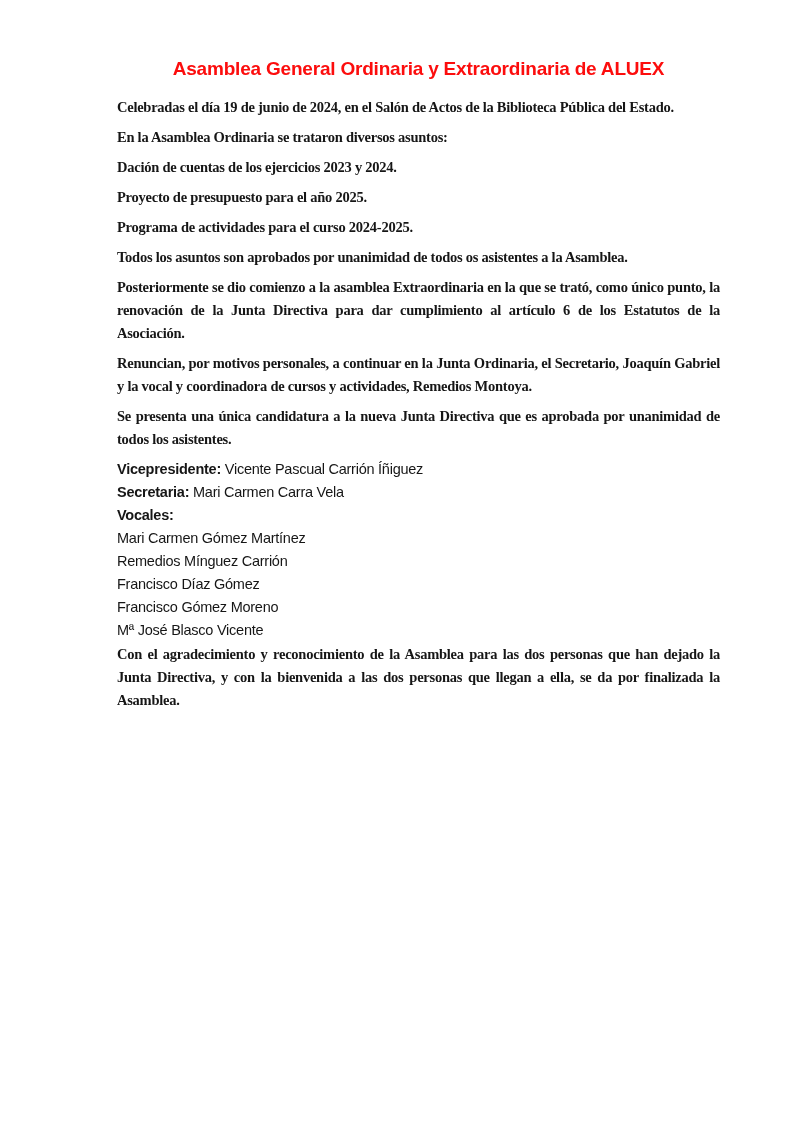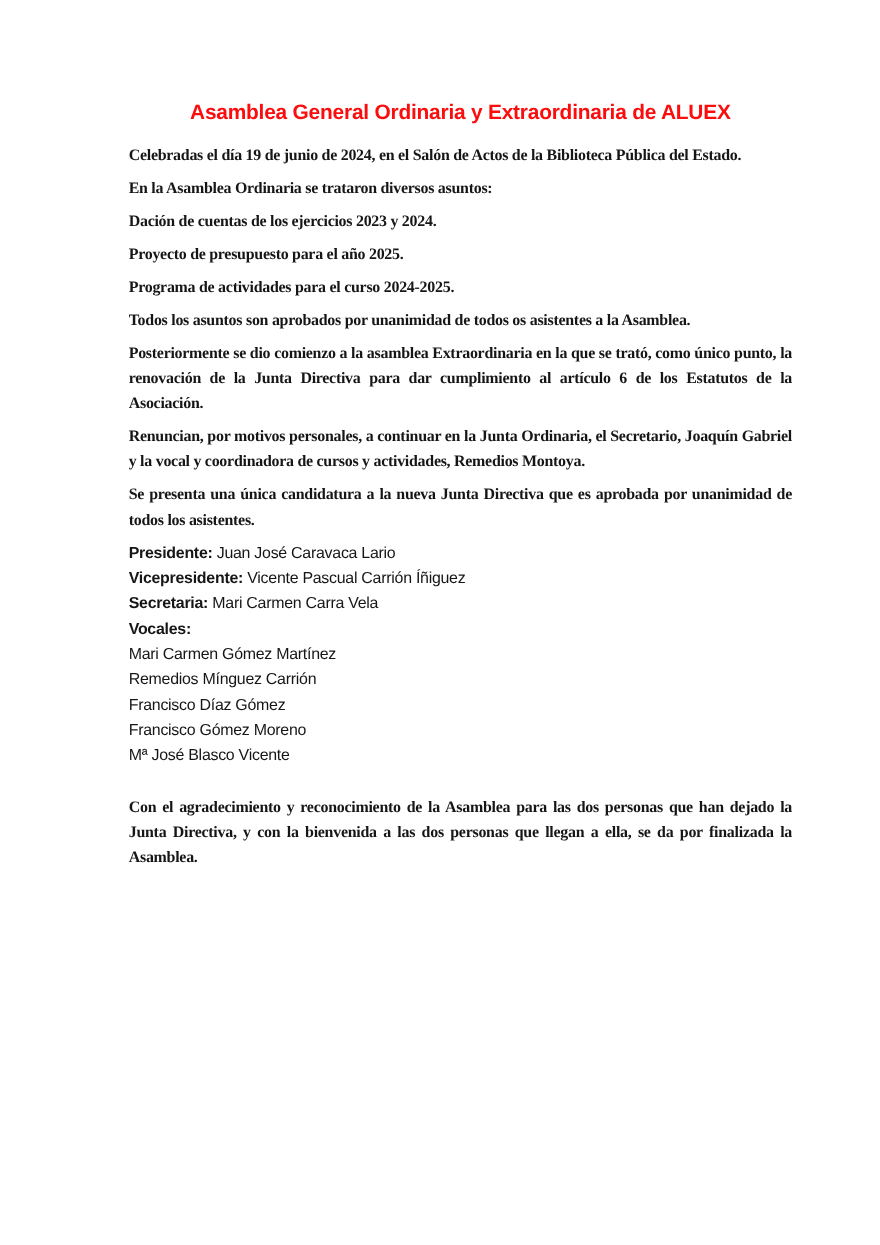--- a/index.html
+++ b/index.html
@@ -8,21 +8,21 @@
     height: 1132px;
     background: #ffffff;
     font-family: "Liberation Sans", sans-serif;
     color: #161616;
     overflow: hidden;
   }
   .page {
     box-sizing: border-box;
     width: 800px;
     height: 1132px;
-    padding: 90px 80px 0 117px;
+    padding: 56px 80px 0 117px;
   }
   .doc-title {
     margin: 0 0 14px 0;
     font-size: 19px;
     line-height: 26px;
     font-weight: bold;
     letter-spacing: -0.2px;
     text-align: center;
   }
   .para {
@@ -35,41 +35,40 @@
     font-family: Liberation Serif, serif;
   }
   .board {
     margin: 0;
     font-size: 14.5px;
     line-height: 23px;
     letter-spacing: -0.25px;
     font-weight: normal;
   }
   .board .bold { font-weight: bold; }
-  .closing { margin-top: 24px; }
+  .closing { margin-top: 1px; }
 </style>
 </head>
 <body style="color: rgb(22, 22, 22); background: rgb(255, 255, 255);">
 
 <div class="page">
 
   <h1 class="doc-title" style="color: rgb(252, 13, 13);">Asamblea General Ordinaria y Extraordinaria de ALUEX</h1>
 
   <p class="para">Celebradas el día 19 de junio de 2024, en el Salón de Actos de la Biblioteca Pública del Estado.</p>
   <p class="para">En la Asamblea Ordinaria se trataron diversos asuntos:</p>
   <p class="para">Dación de cuentas de los ejercicios 2023 y 2024.</p>
   <p class="para">Proyecto de presupuesto para el año 2025.</p>
   <p class="para">Programa de actividades para el curso 2024-2025.</p>
   <p class="para">Todos los asuntos son aprobados por unanimidad de todos os asistentes a la Asamblea.</p>
   <p class="para">Posteriormente se dio comienzo a la asamblea Extraordinaria en la que se trató, como único punto, la renovación de la Junta Directiva para dar cumplimiento al artículo 6 de los Estatutos de la Asociación.</p>
   <p class="para">Renuncian, por motivos personales, a continuar en la Junta Ordinaria, el Secretario, Joaquín Gabriel y la vocal y coordinadora de cursos y actividades, Remedios Montoya.</p>
   <p class="para">Se presenta una única candidatura a la nueva Junta Directiva que es aprobada por unanimidad de todos los asistentes.</p>
 
   <div class="board">
-    <div><span class="bold">Presidente:</span> <span>Juan José Caravaca Lario</span></div>
     <div><span class="bold">Vicepresidente:</span> <span>Vicente Pascual Carrión Íñiguez</span></div>
     <div><span class="bold">Secretaria:</span> <span>Mari Carmen Carra Vela</span></div>
     <div class="bold">Vocales:</div>
     <div>Mari Carmen Gómez Martínez</div>
     <div>Remedios Mínguez Carrión</div>
     <div>Francisco Díaz Gómez</div>
     <div>Francisco Gómez Moreno</div>
     <div>Mª José Blasco Vicente</div>
   </div>
 

